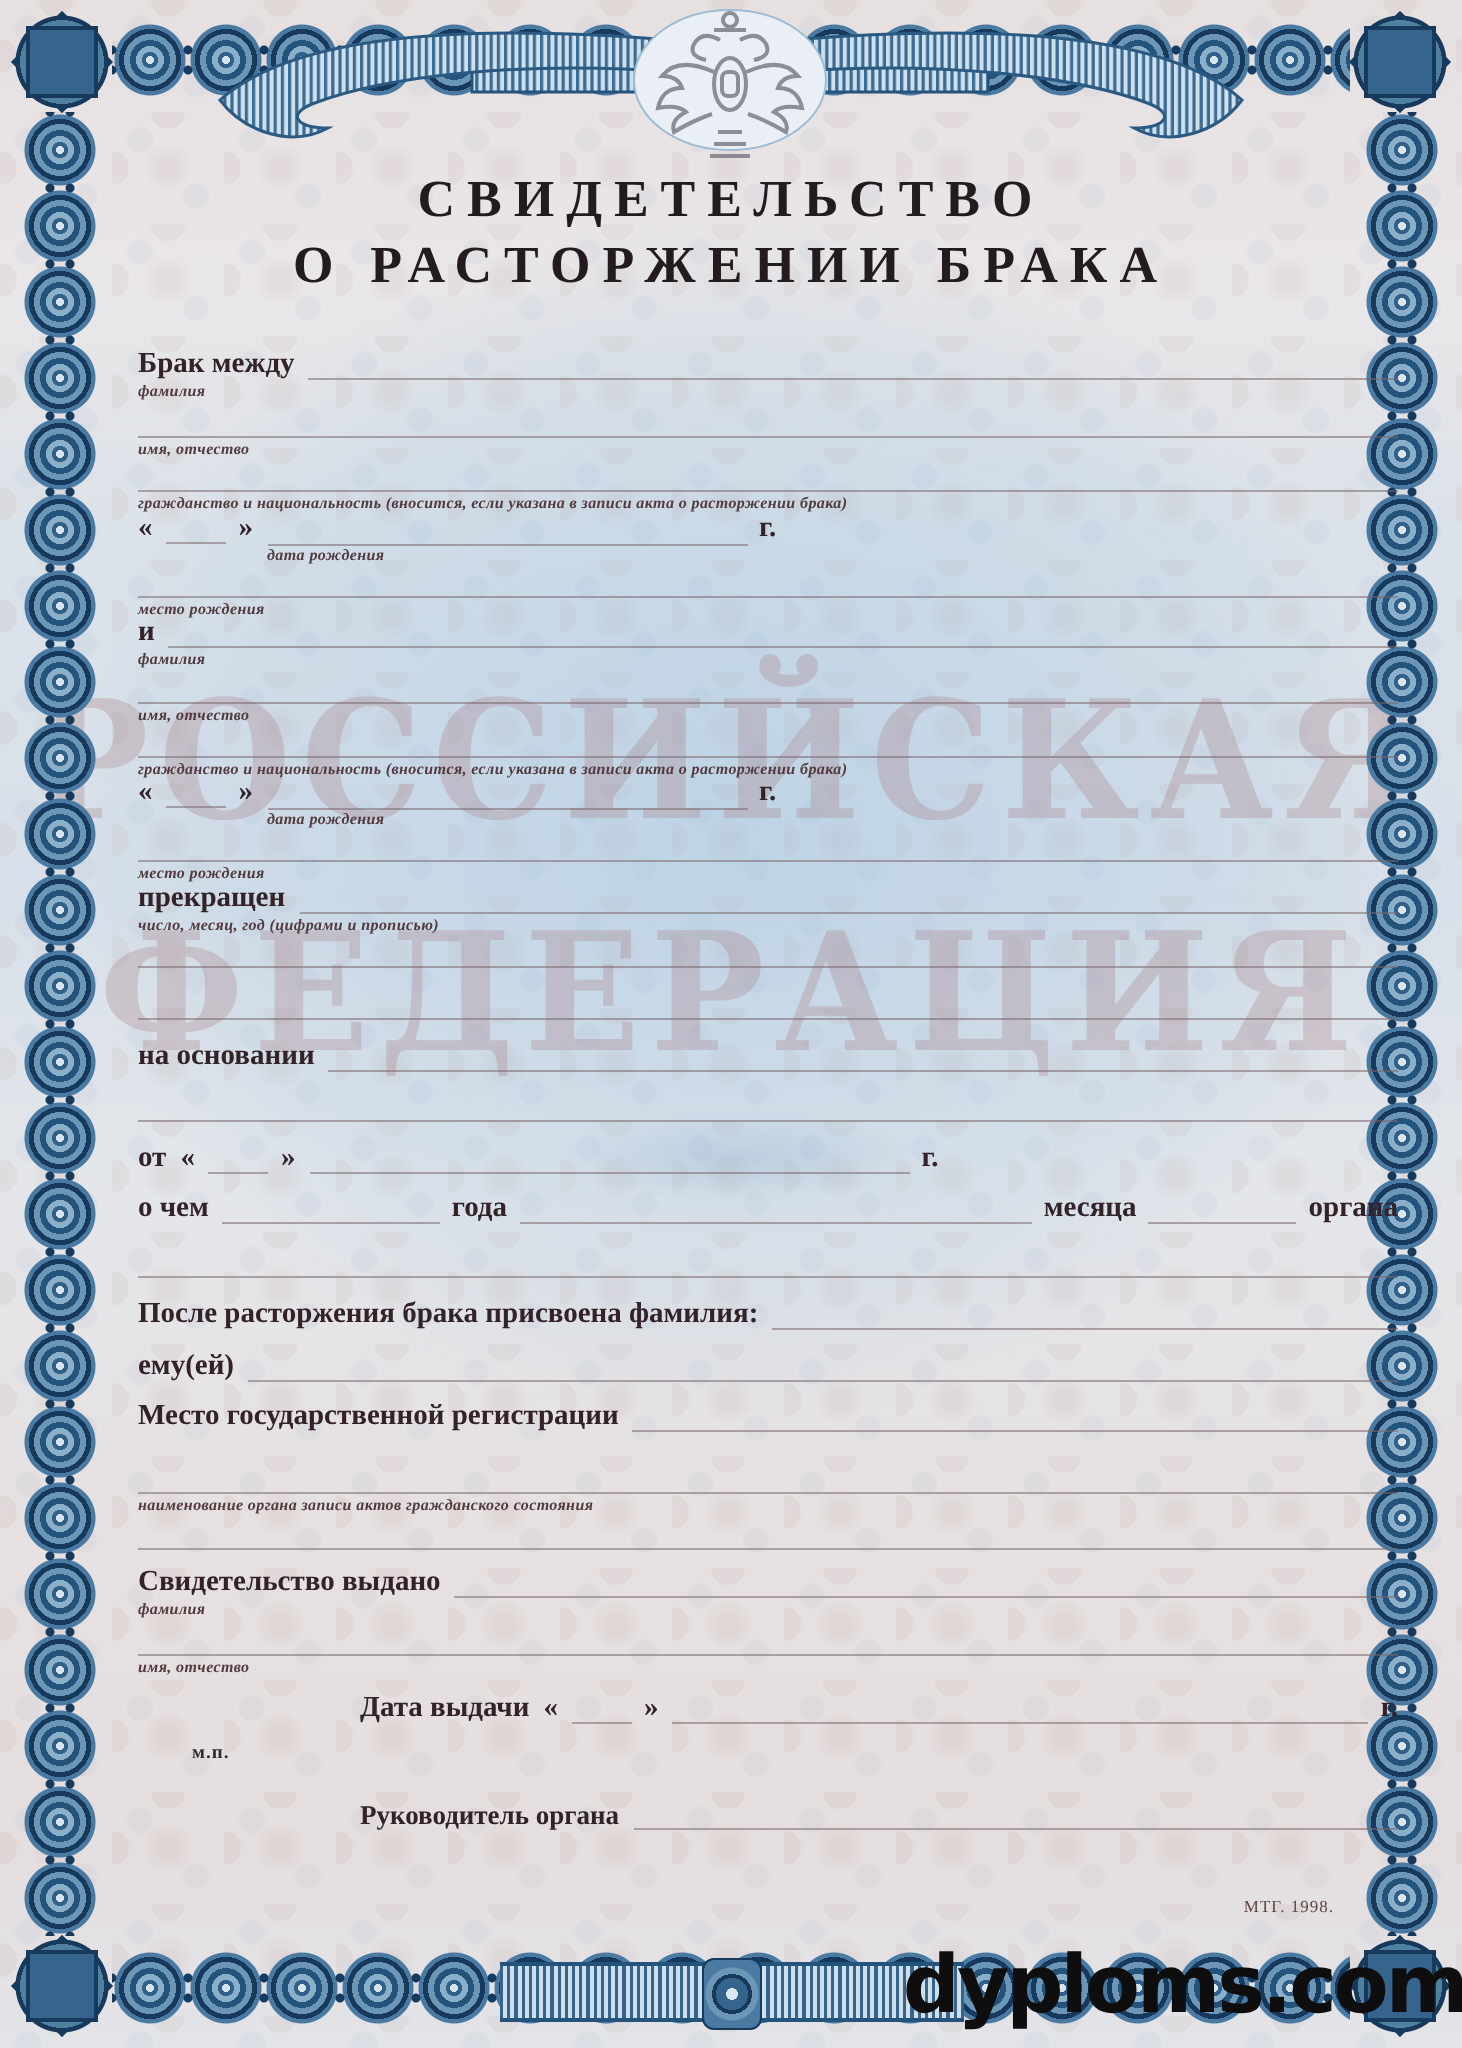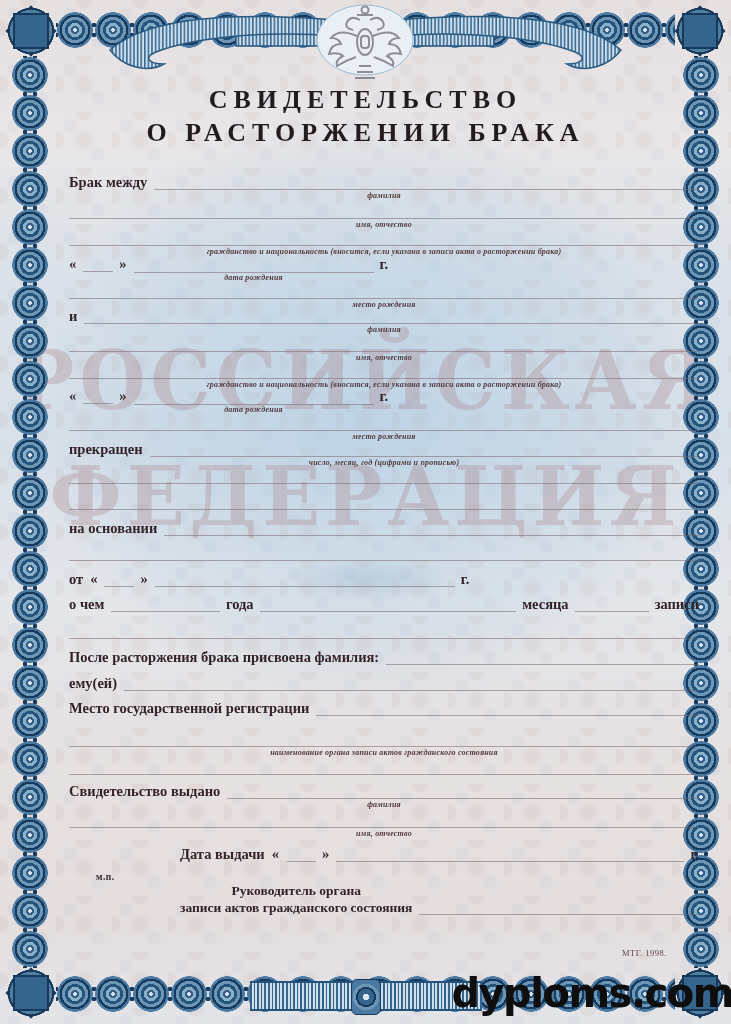--- a/index.html
+++ b/index.html
@@ -66,21 +66,21 @@
   
   .title{position:absolute;top:84px;left:0;right:0;z-index:5;text-align:center;
     font-weight:bold;font-size:26px;letter-spacing:6px;color:#241b1f;line-height:1.25;}
   
   .row{position:absolute;left:69px;right:32px;height:17px;display:flex;align-items:flex-end;z-index:5;}
   .pre{font-size:14.5px;font-weight:bold;color:#332329;line-height:1.05;padding-right:7px;white-space:nowrap;}
   .mid{padding:0 6px;}
   .suf{padding:0 0 0 6px;}
   .fl{flex:1;height:100%;border-bottom:1px solid rgba(122,104,108,0.55);}
   .sp{flex:1;}
-  .lab{position:absolute;top:calc(100% + 2px);left:0;right:0;text-align:center;
+  .lab{position:absolute;top:calc(100% + 2px);left:0;right:0;
     font-size:8px;font-style:italic;font-weight:bold;color:#523a3e;
     white-space:nowrap;letter-spacing:0.2px;line-height:1;z-index:5;}
   .sub{position:relative;height:100%;}
   .sub .subline{display:block;width:100%;height:100%;border-bottom:1px solid rgba(122,104,108,0.55);}
   .sub .lab{left:0;right:0;}
   .mp{position:absolute;left:96px;top:872px;z-index:5;font-size:9.5px;font-weight:bold;color:#33282c;letter-spacing:0.5px;}
   .hblock{padding-left:111px;}
   .hline{display:block;font-size:13.5px;line-height:1.22;text-align:center;}
   
   .print-code{position:absolute;top:948px;right:64px;z-index:6;font-size:8.5px;color:#5f4744;letter-spacing:0.5px;text-align:center;}
@@ -253,21 +253,21 @@
     <span class="sp"></span>
   </div>
 
   <div class="row" style="top:595px">
     <span class="pre">о чем</span>
     <span class="fl" style="flex:1.1"></span>
     <span class="pre mid">года</span>
     <span class="fl" style="flex:2.6"></span>
     <span class="pre mid">месяца</span>
     <span class="fl" style="flex:0.75"></span>
-    <span class="pre mid" style="padding-right:0">записи</span>
+    <span class="pre mid" style="padding-right:0">органа</span>
   </div>
 
   <div class="row" style="top:622px">
     <span class="fl"></span>
   </div>
 
   <div class="row" style="top:648px">
     <span class="pre">После расторжения брака присвоена фамилия:</span>
     <span class="fl"></span>
   </div>
@@ -309,21 +309,20 @@
     <span class="pre" style="padding-left:6px">»</span>
     <span class="fl"></span>
     <span class="pre suf">г.</span>
   </div>
 
   <div class="mp">м.п.</div>
 
   <div class="row" style="top:884px;height:32px">
     <span class="pre hblock">
       <span class="hline">Руководитель органа</span>
-      <span class="hline">записи актов гражданского состояния</span>
     </span>
     <span class="fl" style="margin-bottom:1px"></span>
   </div>
 
   <div class="print-code">МТГ. 1998.</div>
   <div class="site">dyploms.com</div>
 
 </div>
 
 </body></html>

